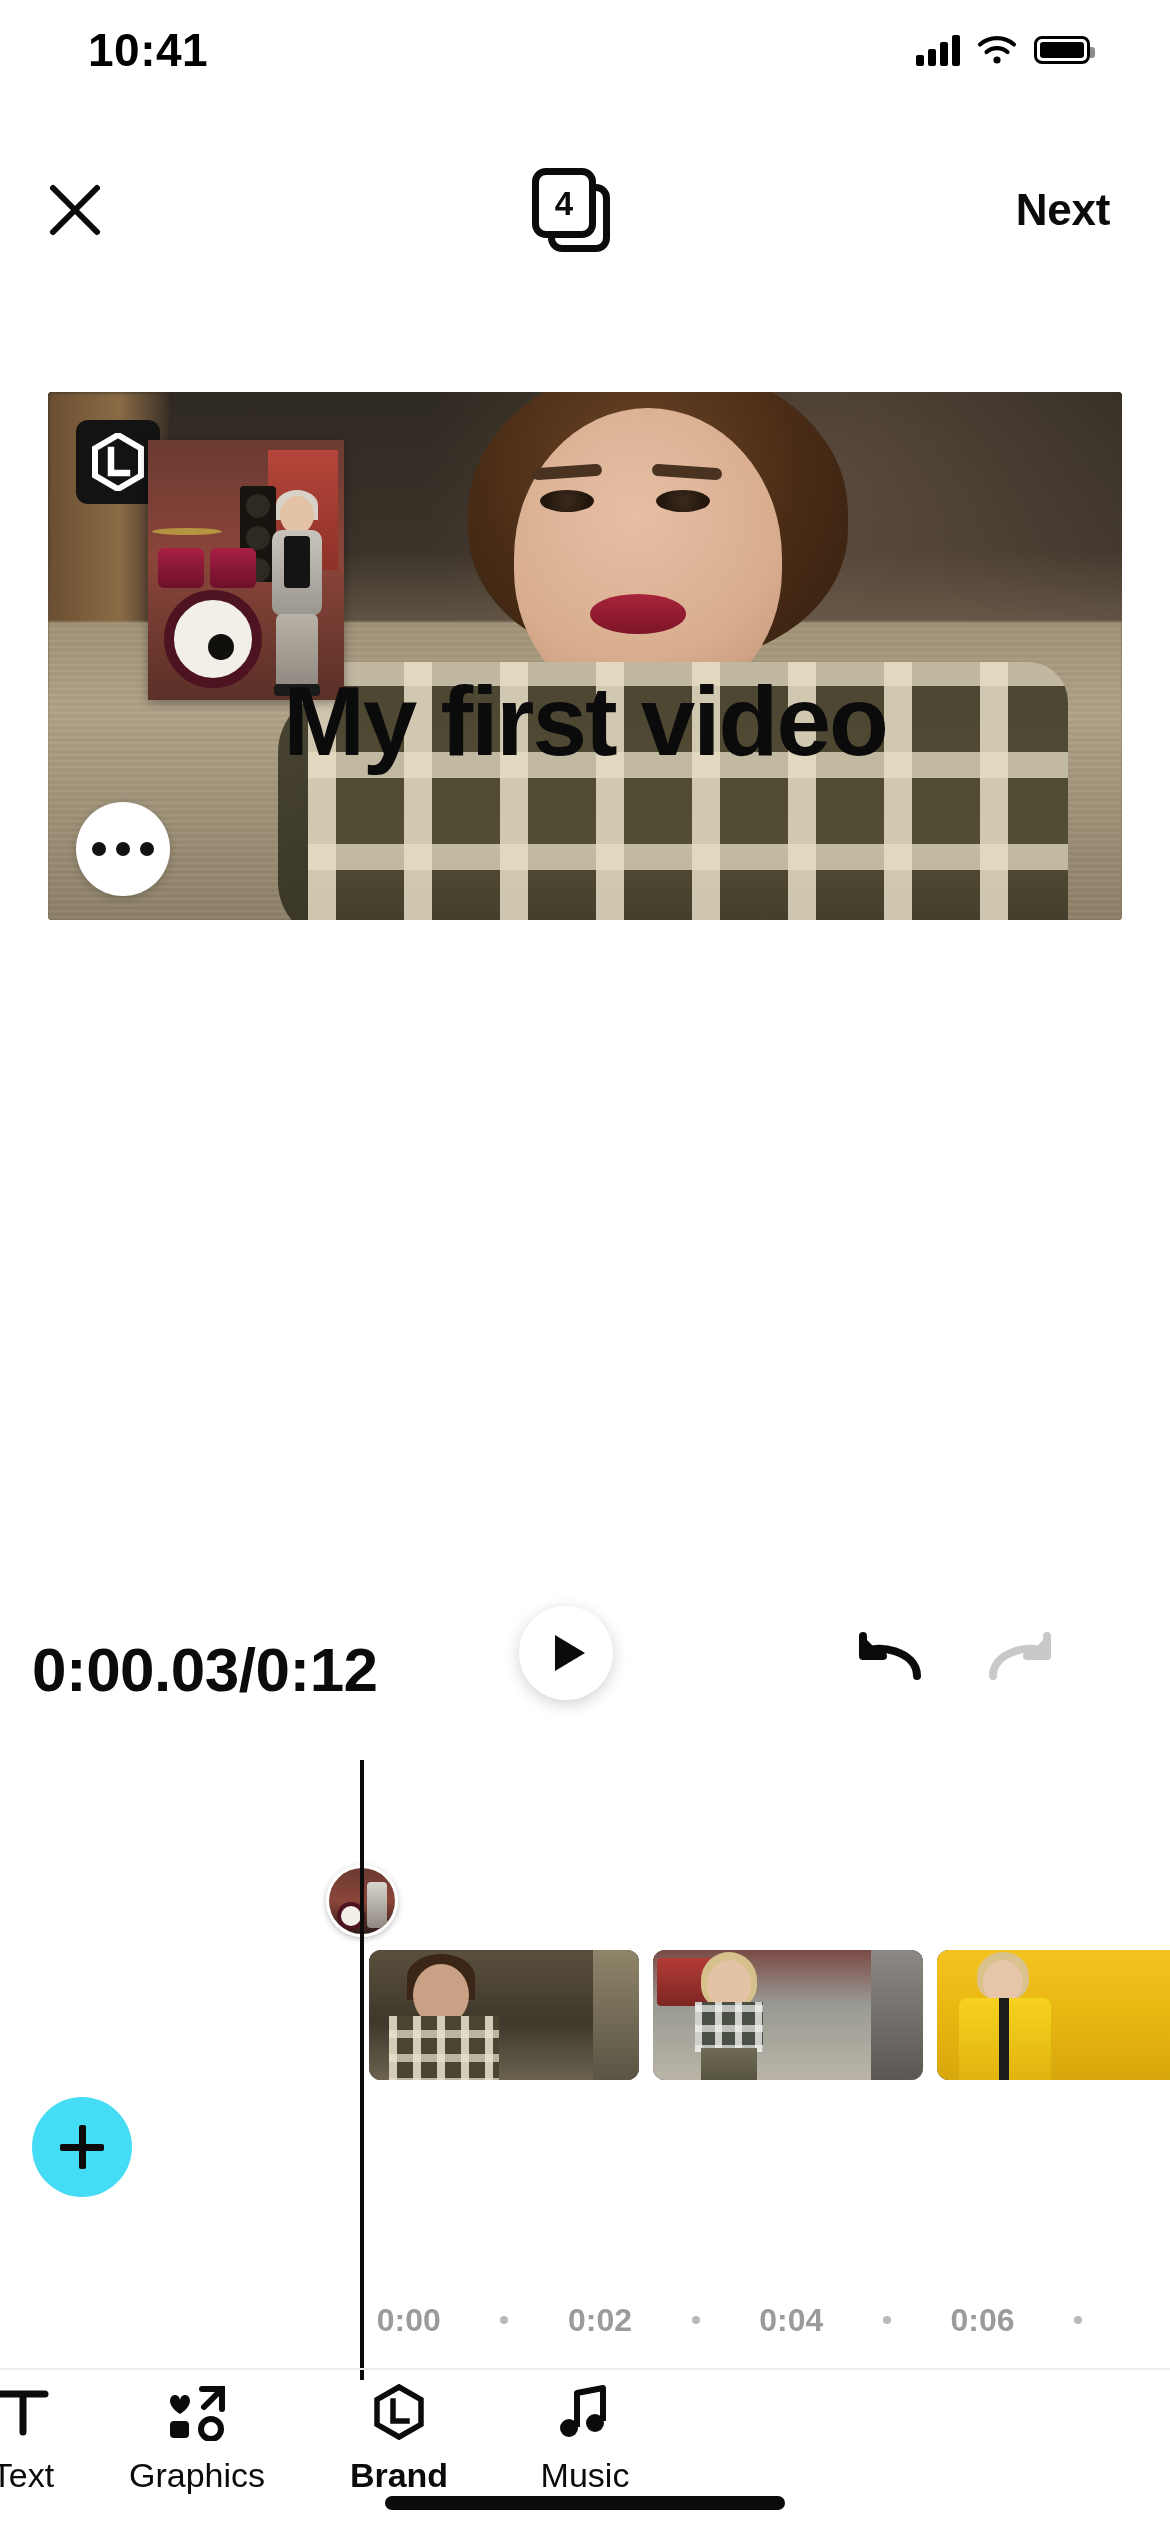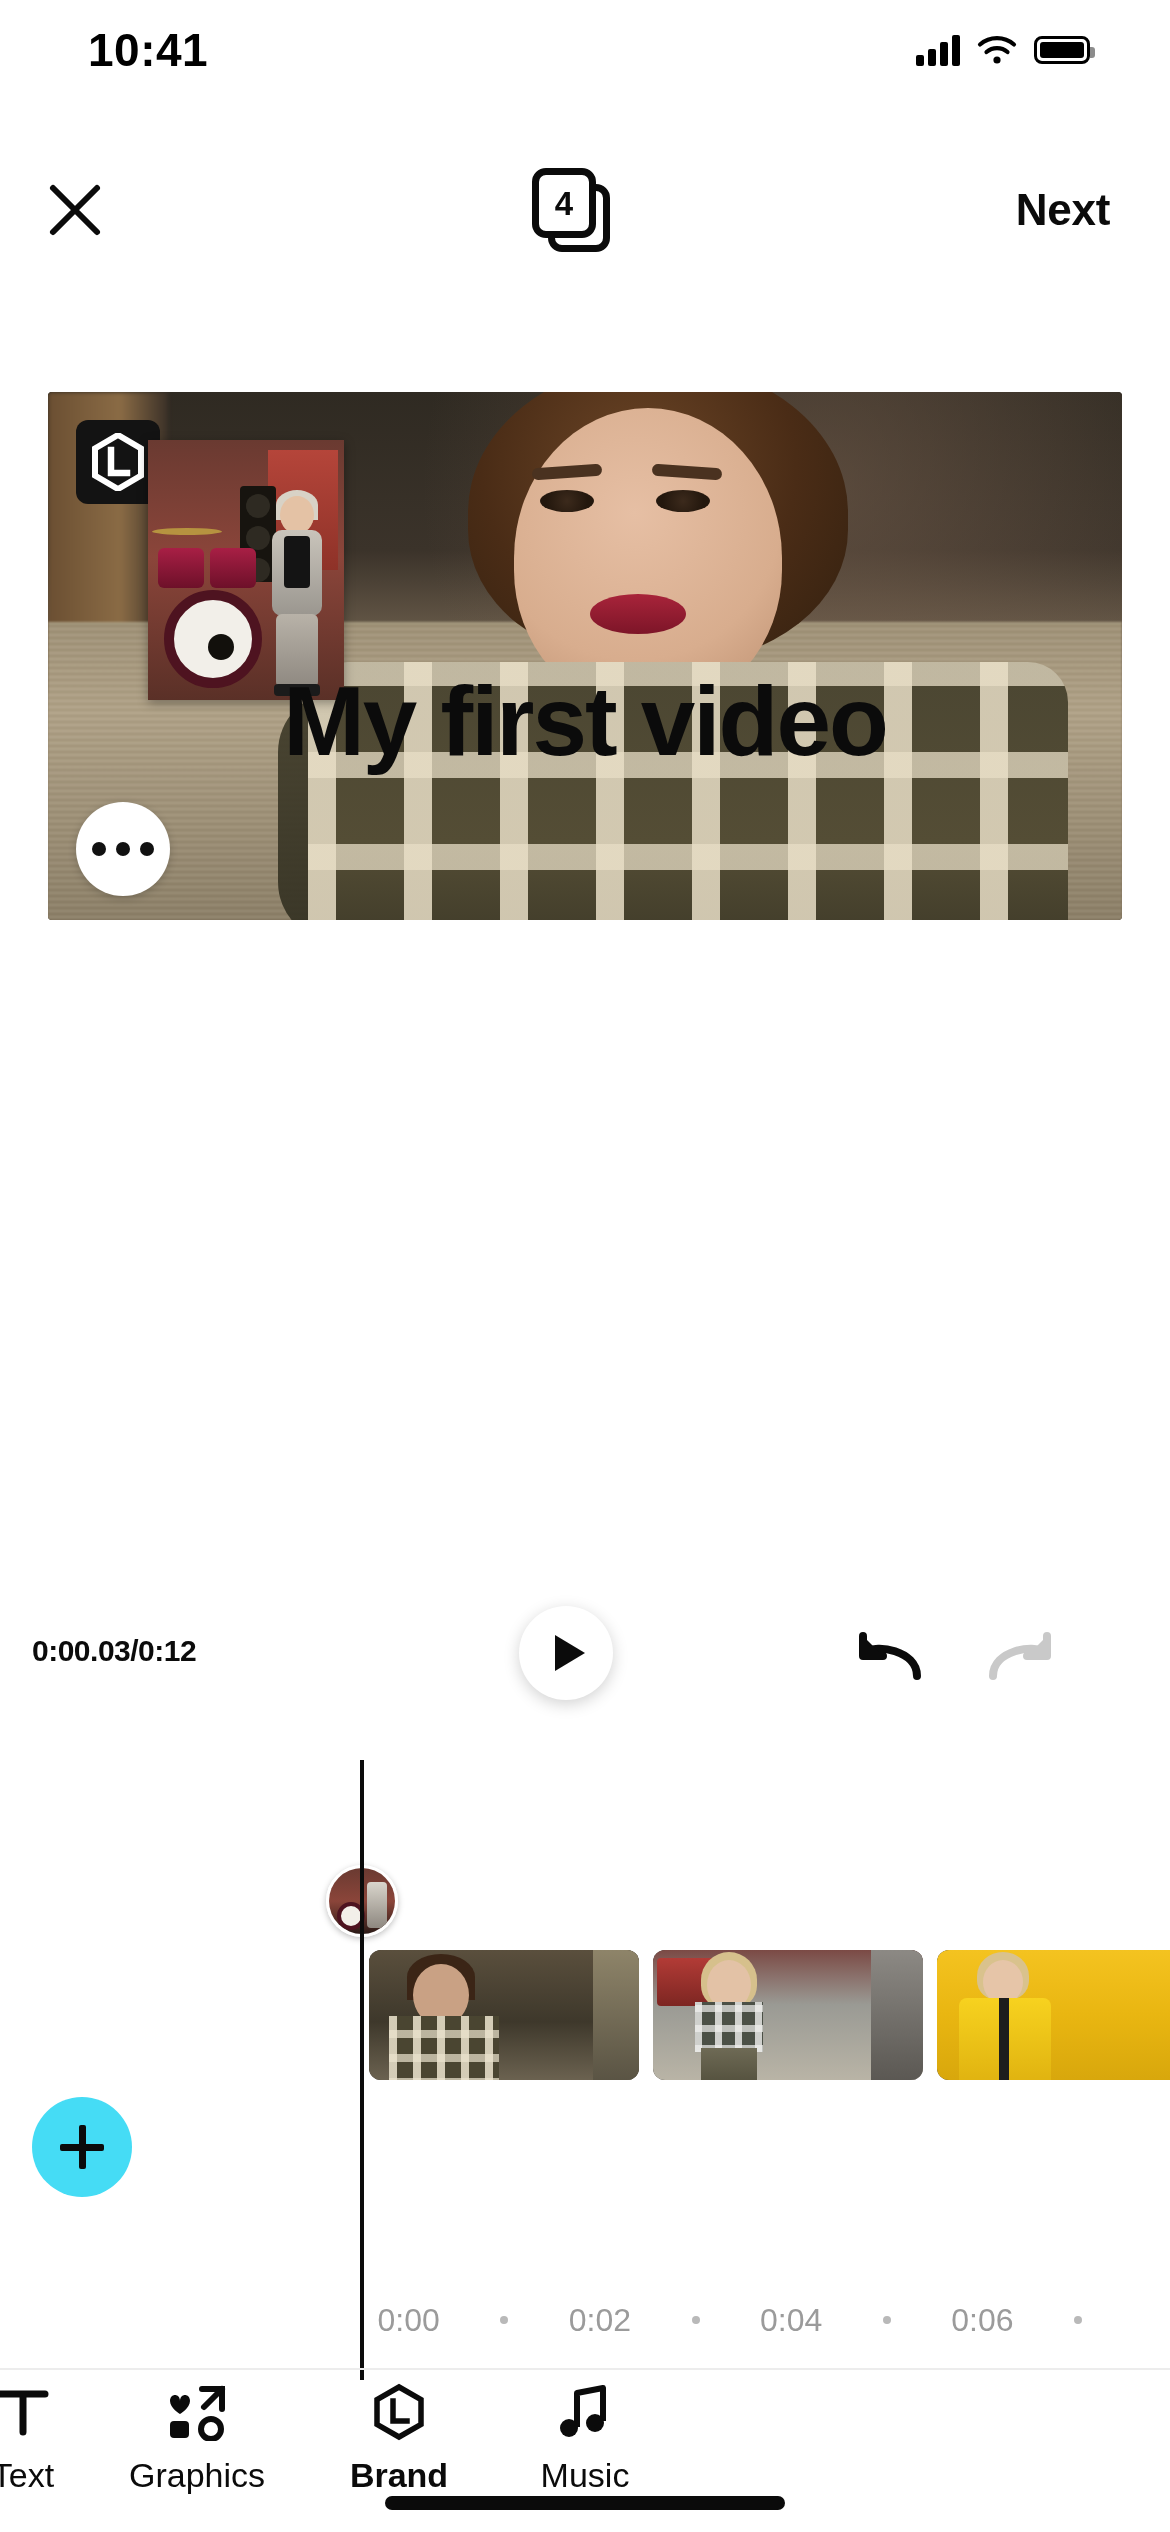--- a/index.html
+++ b/index.html
@@ -190,21 +190,21 @@
     cursor:pointer;
   }
   .more-btn i{ width:14px; height:14px; border-radius:50%; background:#111; display:block; }
 
   
   .controls{
     position:absolute; top:1612px; left:0; width:1170px; height:120px;
   }
   .timecode{
     position:absolute; left:32px; top:22px;
-    font-size:30px; font-weight:700; color:#0b0b0b; letter-spacing:-0.5px;
+    font-size:62px; font-weight:700; color:#0b0b0b; letter-spacing:-0.5px;
   }
   .play-btn{
     position:absolute; left:519px; top:-6px; width:94px; height:94px; border-radius:50%;
     background:#fff; box-shadow:0 4px 16px rgba(0,0,0,.18);
     display:flex; align-items:center; justify-content:center; cursor:pointer;
   }
   .play-tri{
     width:0;height:0;border-left:30px solid #0b0b0b;
     border-top:18px solid transparent;border-bottom:18px solid transparent;
     margin-left:8px;
@@ -284,21 +284,21 @@
   .c3 .c-coat{ position:absolute; left:22px; top:48px; width:92px; height:84px;
     background:linear-gradient(180deg,#f7d21f,#e0b310); border-radius:8px 8px 0 0; }
   .c3 .c-stripe{ position:absolute; left:62px; top:48px; width:10px; height:84px;
     background:#1d1d1d; }
 
   .playhead{
     position:absolute; left:360px; top:0; width:4px; height:620px; background:#0b0b0b;
   }
   .ruler{
     position:absolute; left:361px; top:530px; width:765px; height:60px;
-    display:flex; align-items:center; gap:0;
+    display:flex; align-items:center; gap:0;font-weight:bold;
   }
   .ruler span{ font-size:32px; color:#9b9b9b; width:97px; text-align:center; }
   .ruler .dot{ width:8px; height:8px; border-radius:50%; background:#b9b9b9; margin:0 44px; }
 
   .tl-divider{
     position:absolute; top:2368px; left:0; width:1170px; height:2px; background:#ececec;
   }
 
   
   .toolbar{

